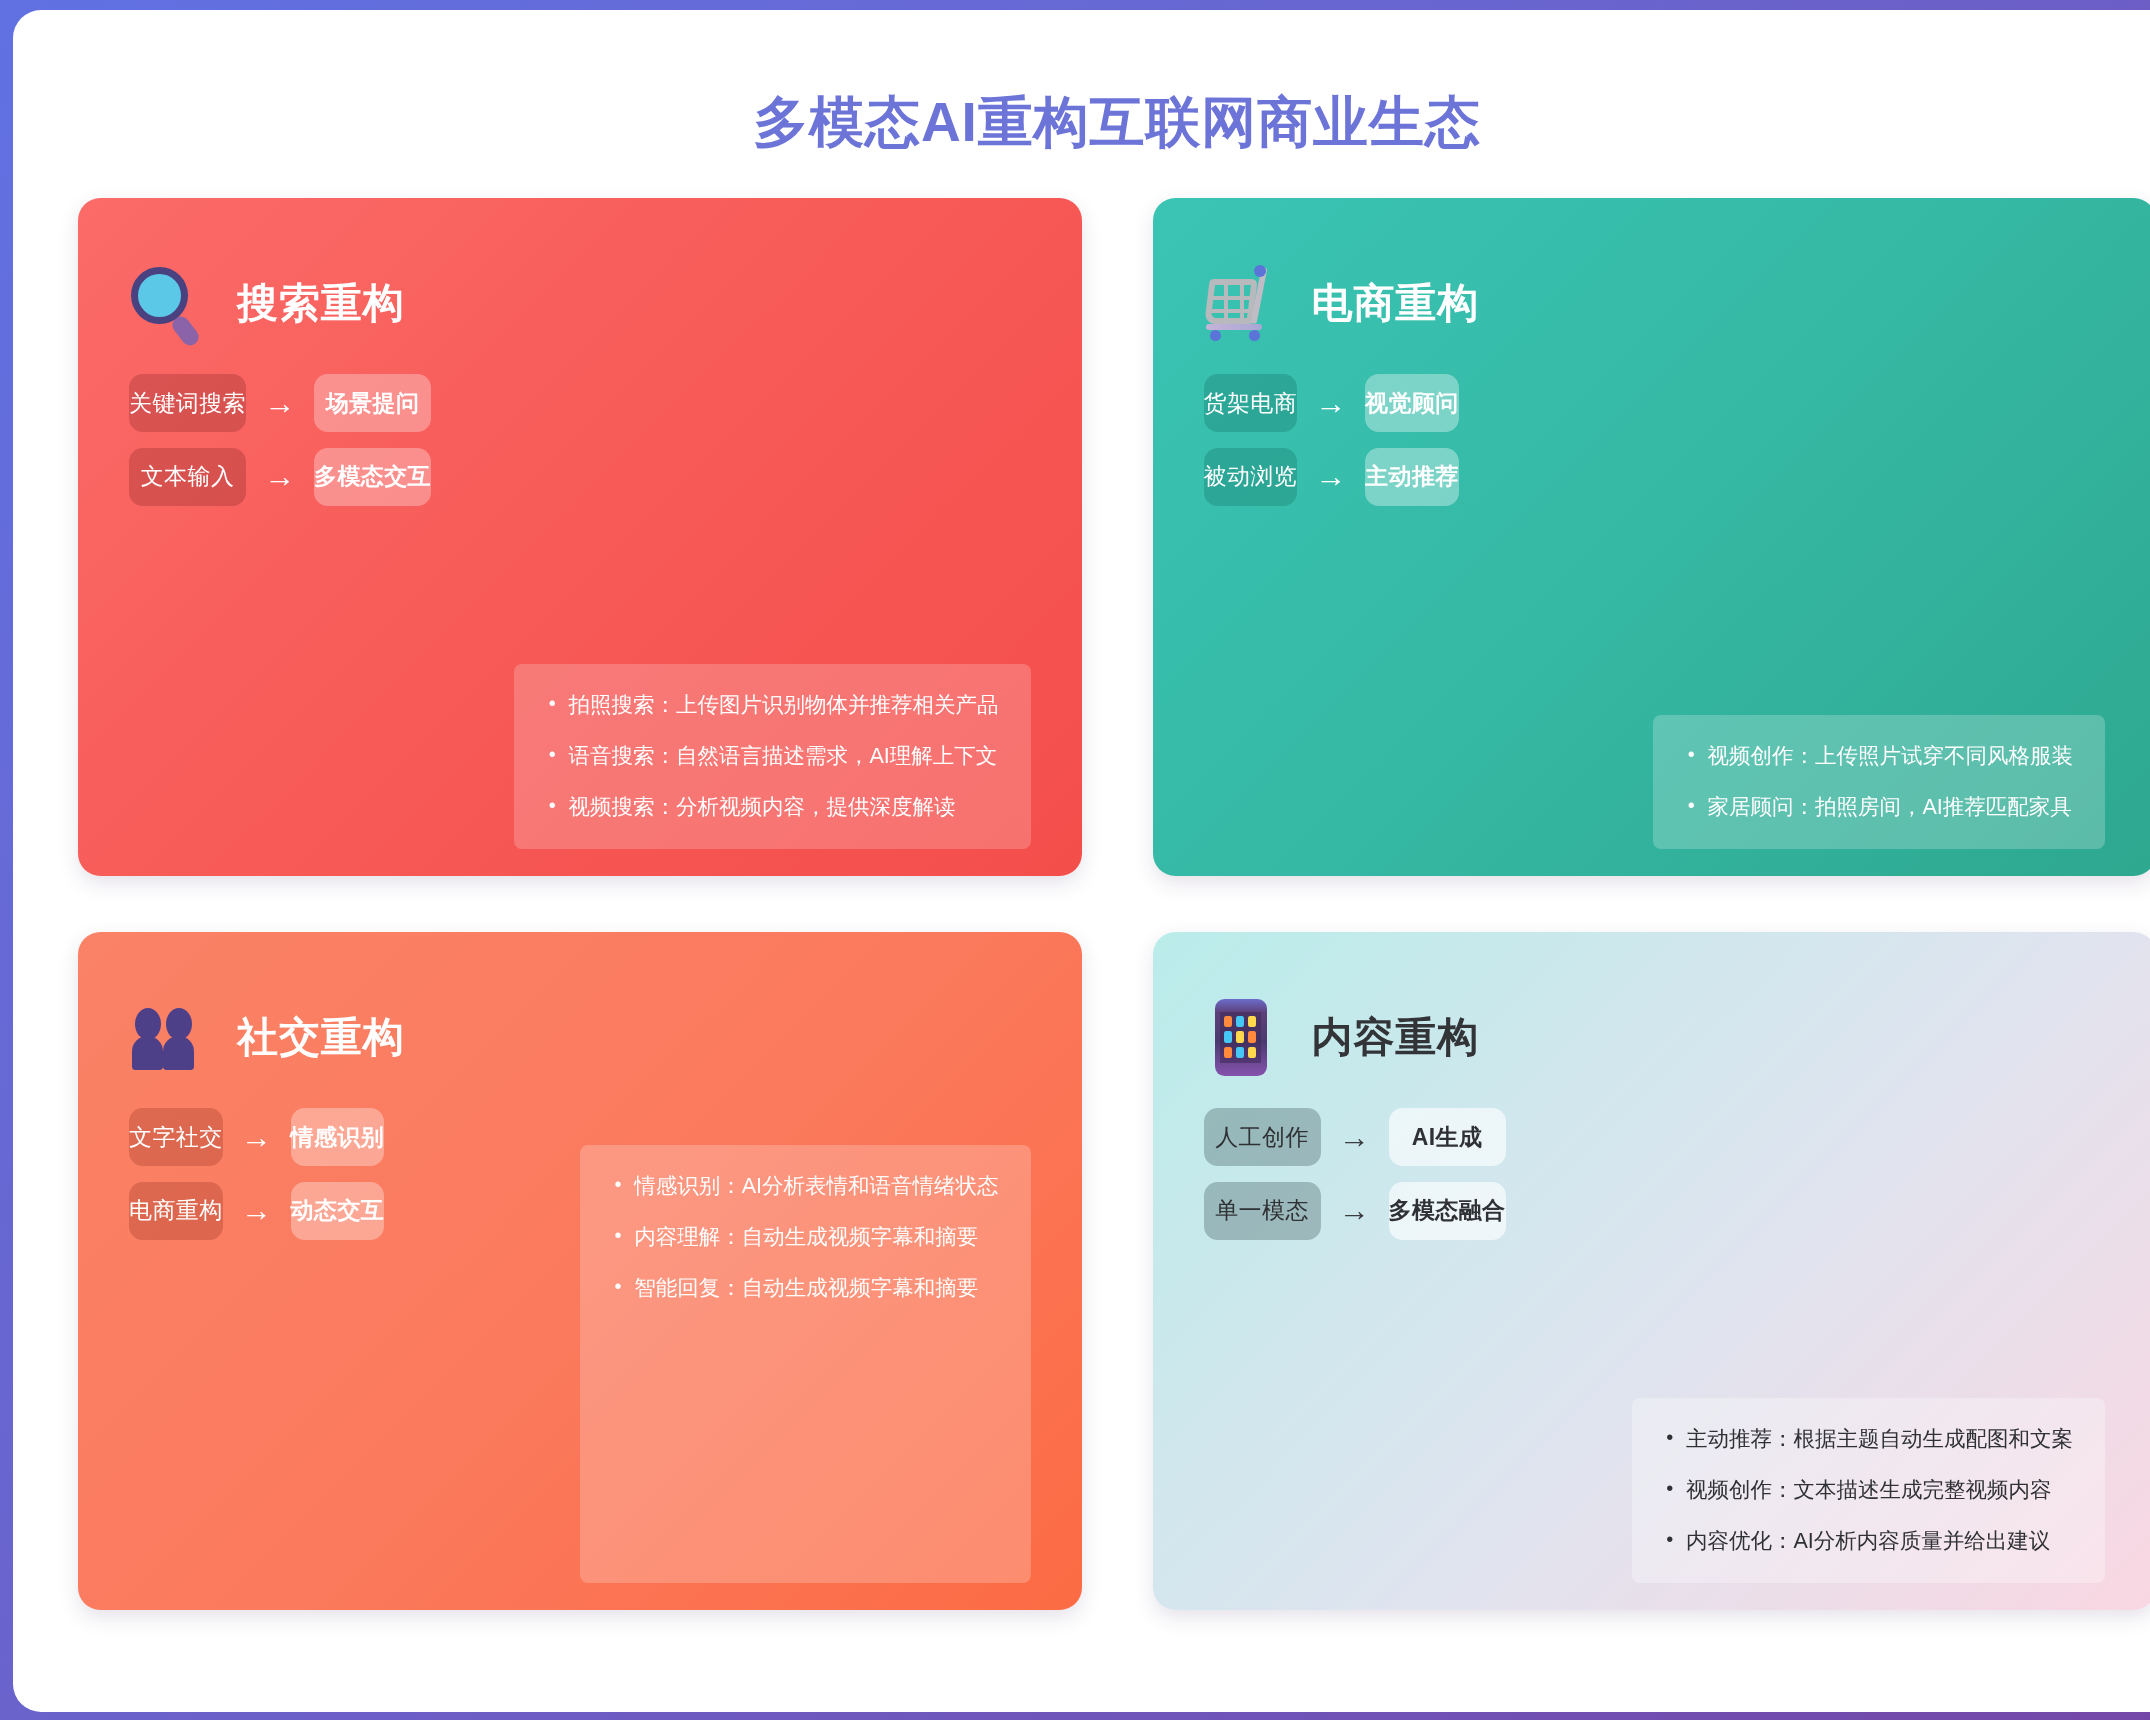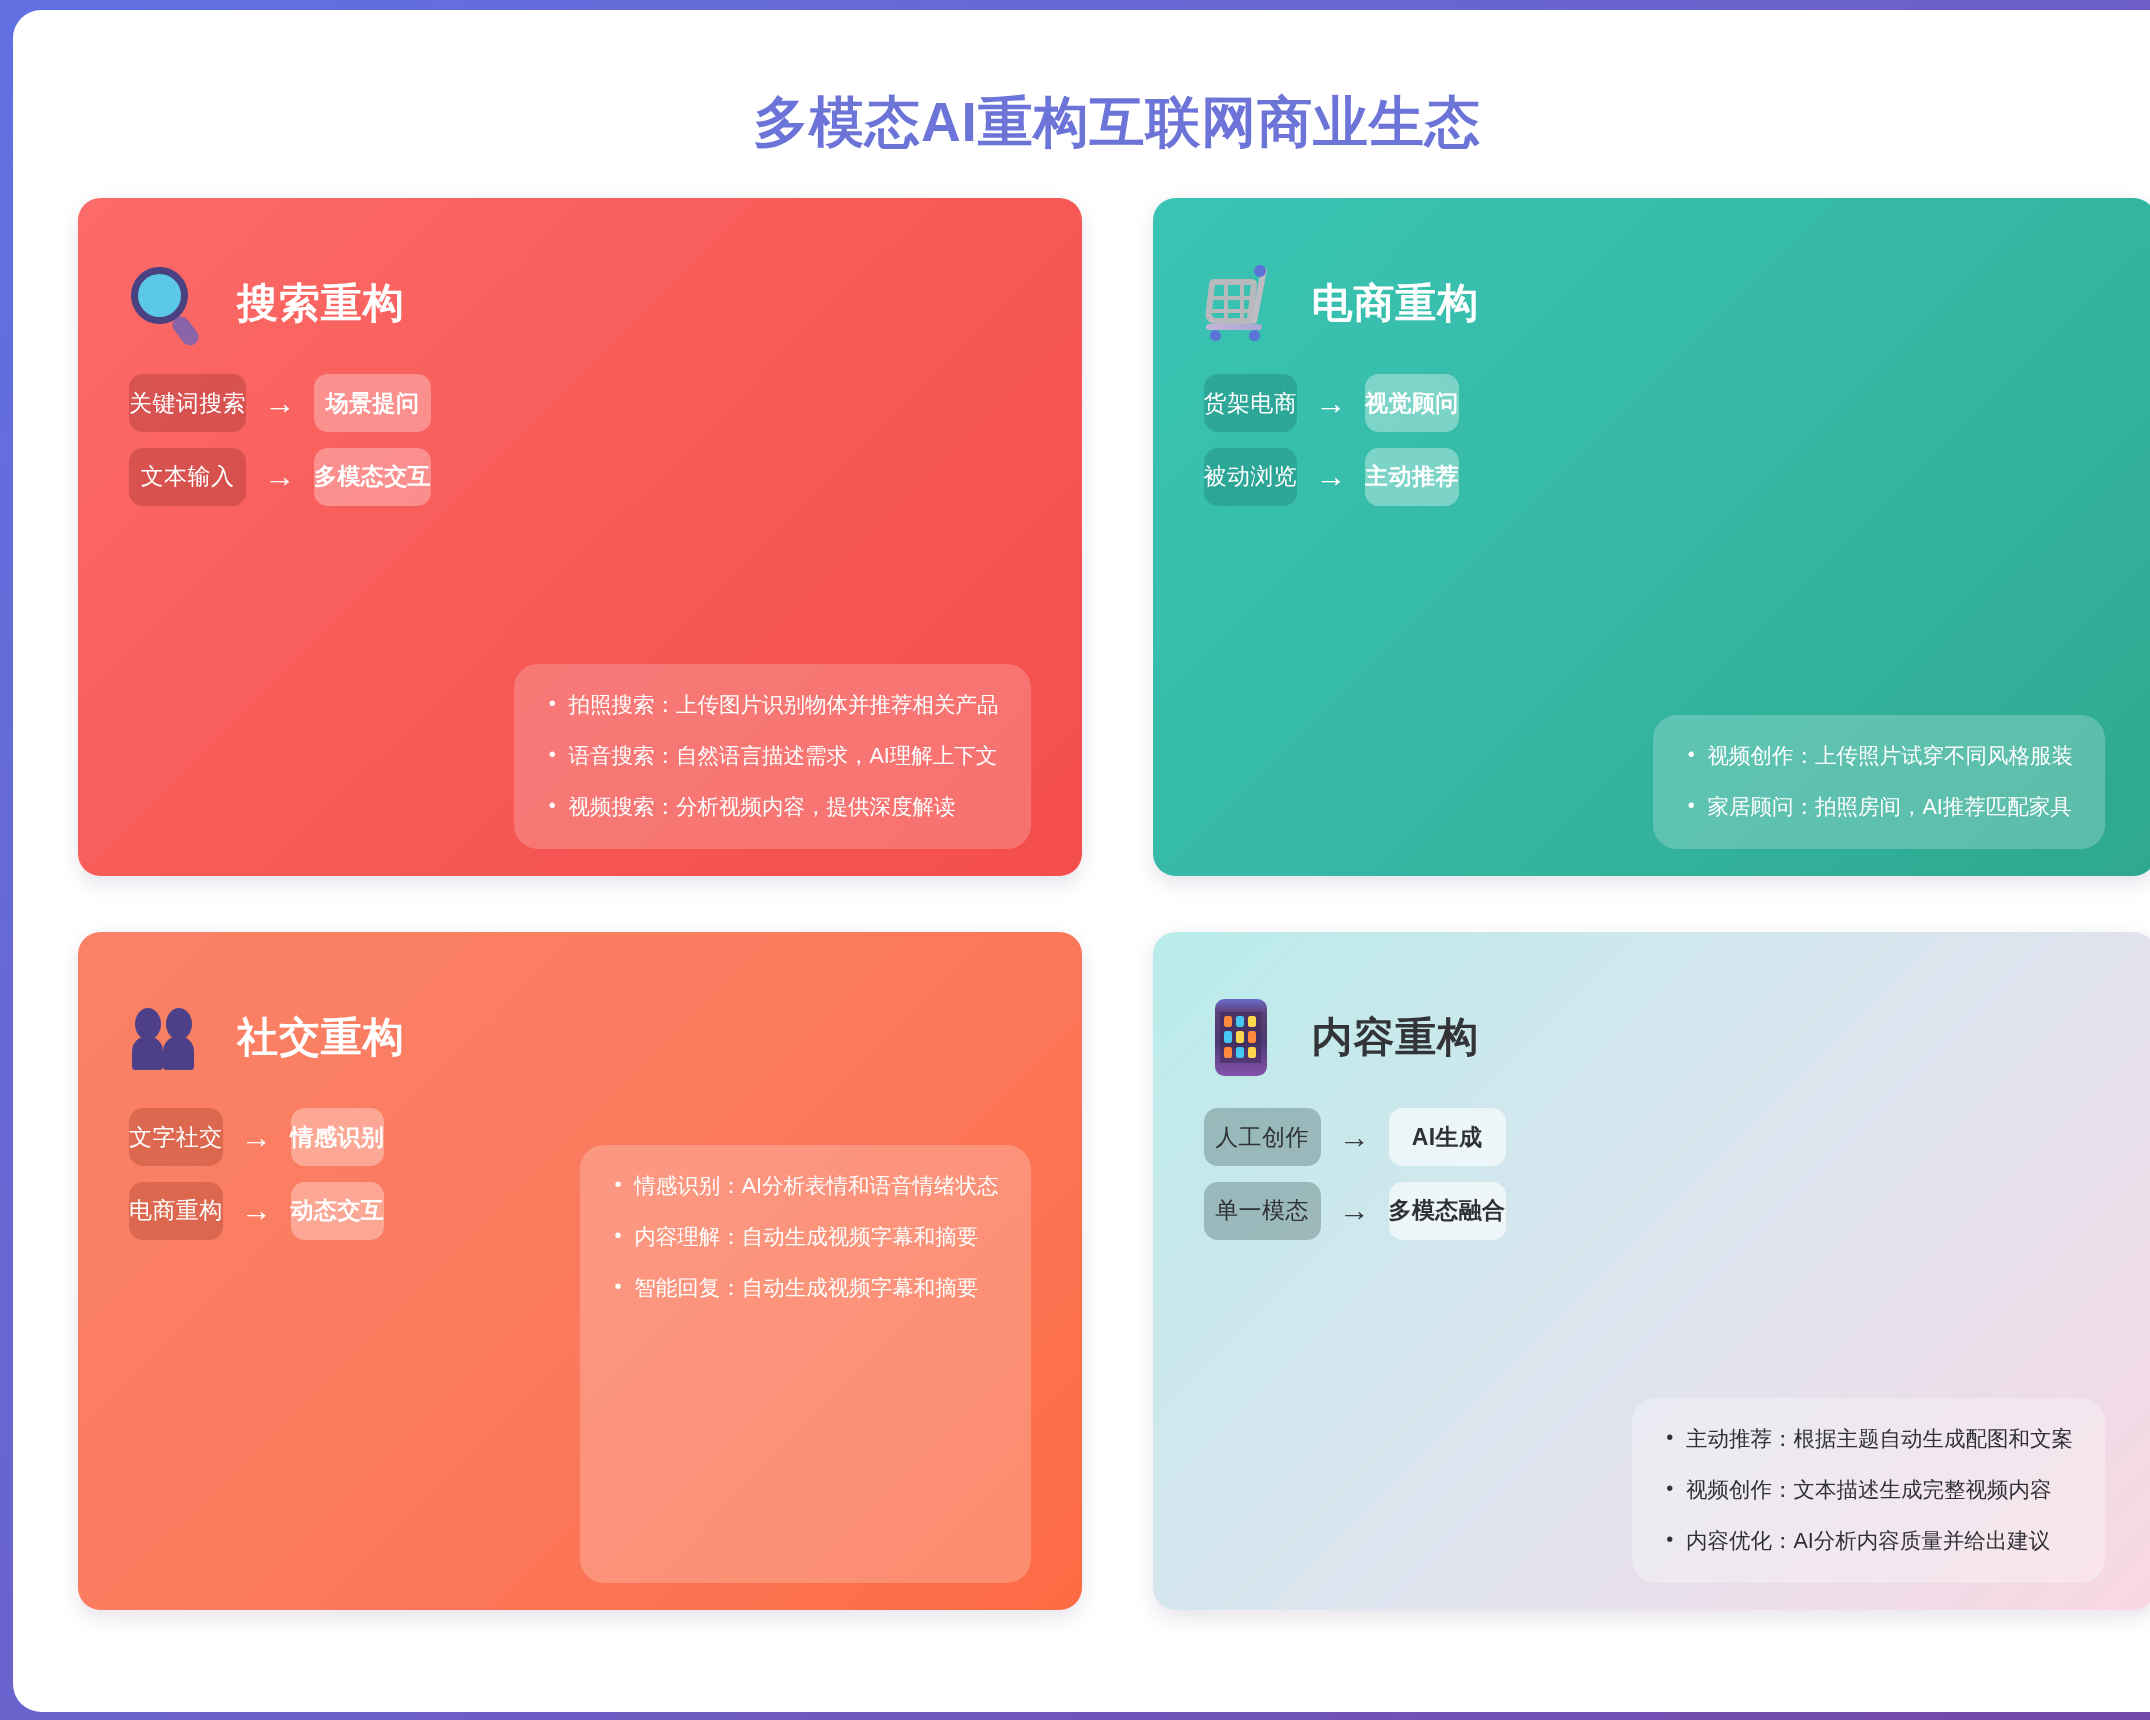--- a/index.html
+++ b/index.html
@@ -107,21 +107,21 @@
   .card-ecom   .pill-from  { background: rgba(0, 70, 60, 0.20); }
   .card-ecom   .pill-to    { background: rgba(255, 255, 255, 0.35); }
   .card-social .pill-from  { background: rgba(130, 35, 20, 0.25); }
   .card-social .pill-to    { background: rgba(255, 255, 255, 0.33); }
   .card-content .pill-from { background: rgba(80, 105, 108, 0.38); color: #2f3134; }
   .card-content .pill-to   { background: rgba(255, 255, 255, 0.62); color: #2f3134; }
   .card-content .arrow     { color: #3a3c40; }
 
   .notes {
     margin-top: auto;
-    border-radius: 24px;
+    border-radius: 8px;
     padding: 28px 32px;
     box-sizing: border-box;
   }
   .card-search  .notes { background: rgba(255, 255, 255, 0.20); }
   .card-ecom    .notes { background: rgba(255, 255, 255, 0.22); }
   .card-social  .notes { background: rgba(255, 255, 255, 0.22); margin-top: 37px; }
   .card-content .notes { background: rgba(255, 255, 255, 0.30); }
 
   .notes ul { list-style: none; margin: 0; padding: 0; }
   .notes li {

